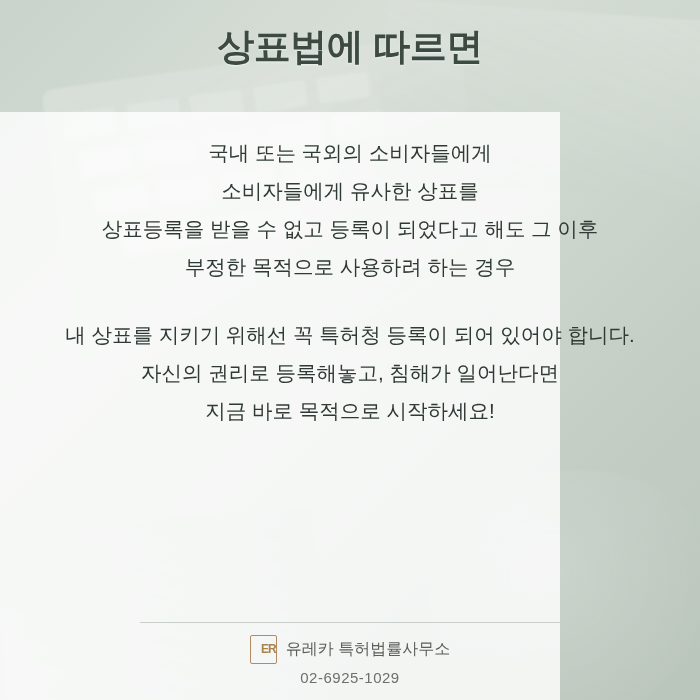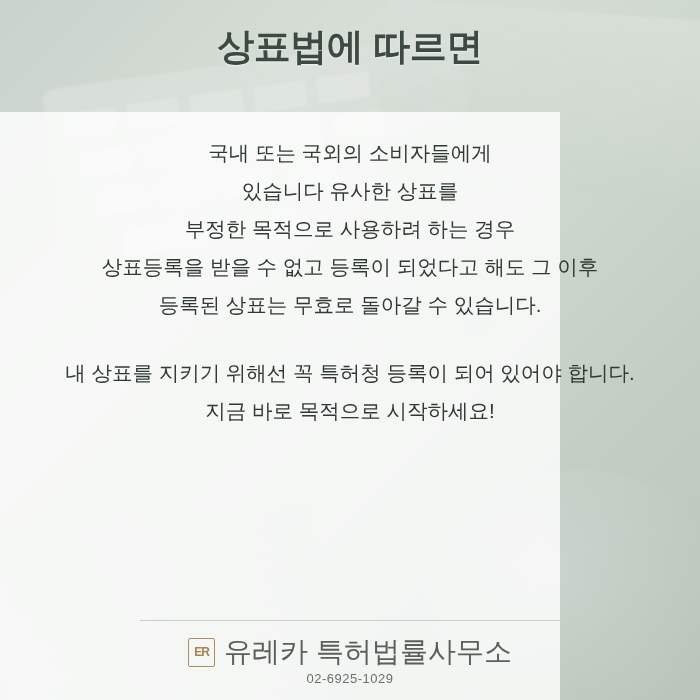--- a/index.html
+++ b/index.html
@@ -129,30 +129,31 @@
   }
   .logo-mark {
     width: 25px;
     height: 27px;
     border: 1.5px solid #b08c60;
     border-radius: 2px;
     color: #a8844f;
     font-size: 12px;
     font-weight: bold;
     line-height: 27px;
-    text-align: center;
+    text-align: right;
     letter-spacing: -1px;
   }
   .brand-name {
-    font-size: 28px;
+    font-size: 16px;
     color: #5a5f58;
     font-weight: normal;
   }
   .brand-phone {
-    font-size: 13px;
+    margin-top: 5px;
+    font-size: 15px;
     color: #6b706a;
     letter-spacing: 0.5px;
   }
 </style>
 </head>
 <body>
 
 <div id="card">
 
   <div class="bg-shape bg-screen"></div>
@@ -177,30 +178,30 @@
   <div class="bg-shape bg-blob"></div>
 
   <div class="title">상표법에 따르면</div>
 
   <div class="panel">
 
     <div class="body-text">
 
       <div class="para">
         <div class="line">국내 또는 국외의 소비자들에게</div>
-        <div class="line">있습니다 유사한 상표를</div>
+        <div class="line">소비자들에게 유사한 상표를</div>
+        <div class="line">상표등록을 받을 수 없고 등록이 되었다고 해도 그 이후</div>
         <div class="line">부정한 목적으로 사용하려 하는 경우</div>
-        <div class="line">상표등록을 받을 수 없고 등록이 되었다고 해도 그 이후</div>
-        <div class="line">등록된 상표는 무효로 돌아갈 수 있습니다.</div>
       </div>
 
       <div class="para-gap"></div>
 
       <div class="para">
         <div class="line">내 상표를 지키기 위해선 꼭 특허청 등록이 되어 있어야 합니다.</div>
+        <div class="line">자신의 권리로 등록해놓고, 침해가 일어난다면</div>
         <div class="line">지금 바로 목적으로 시작하세요!</div>
       </div>
 
     </div>
 
     <div class="footer">
       <div class="divider"></div>
       <div class="brand-row">
         <div class="logo-mark">ER</div>
         <div class="brand-name">유레카 특허법률사무소</div>

